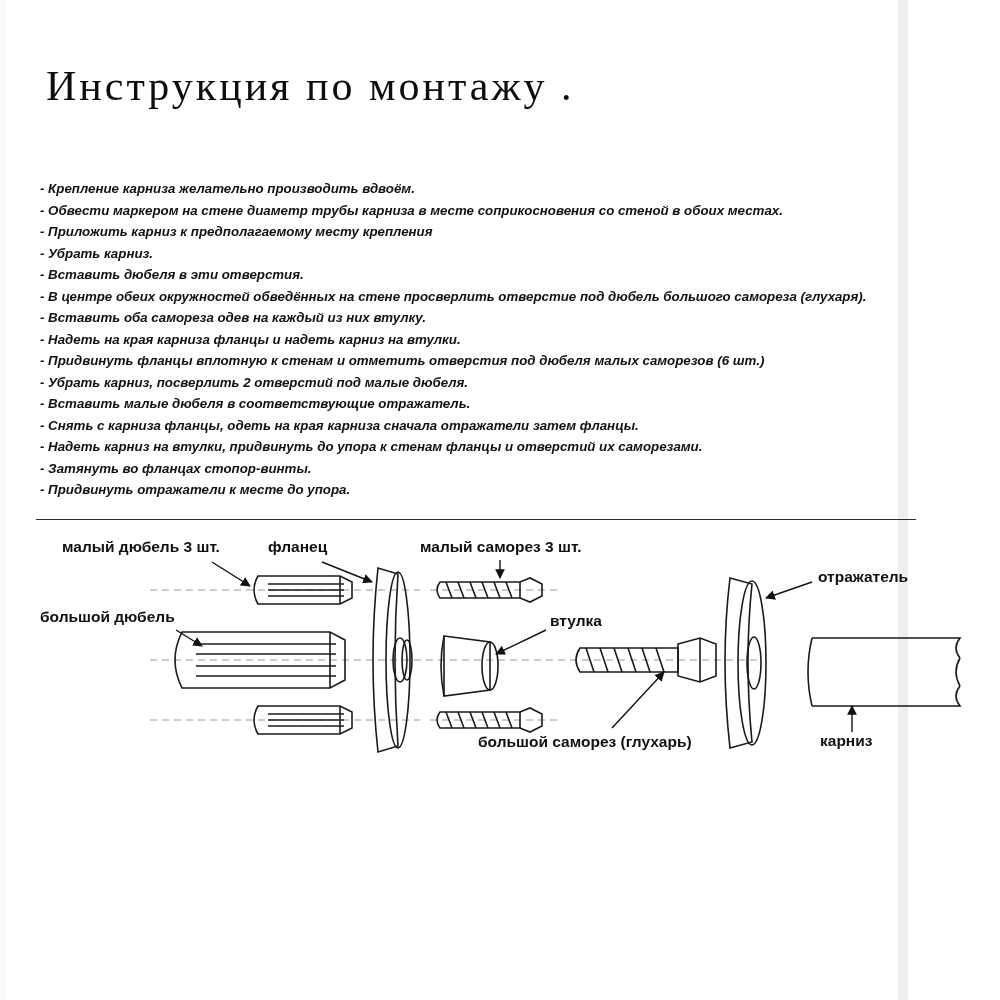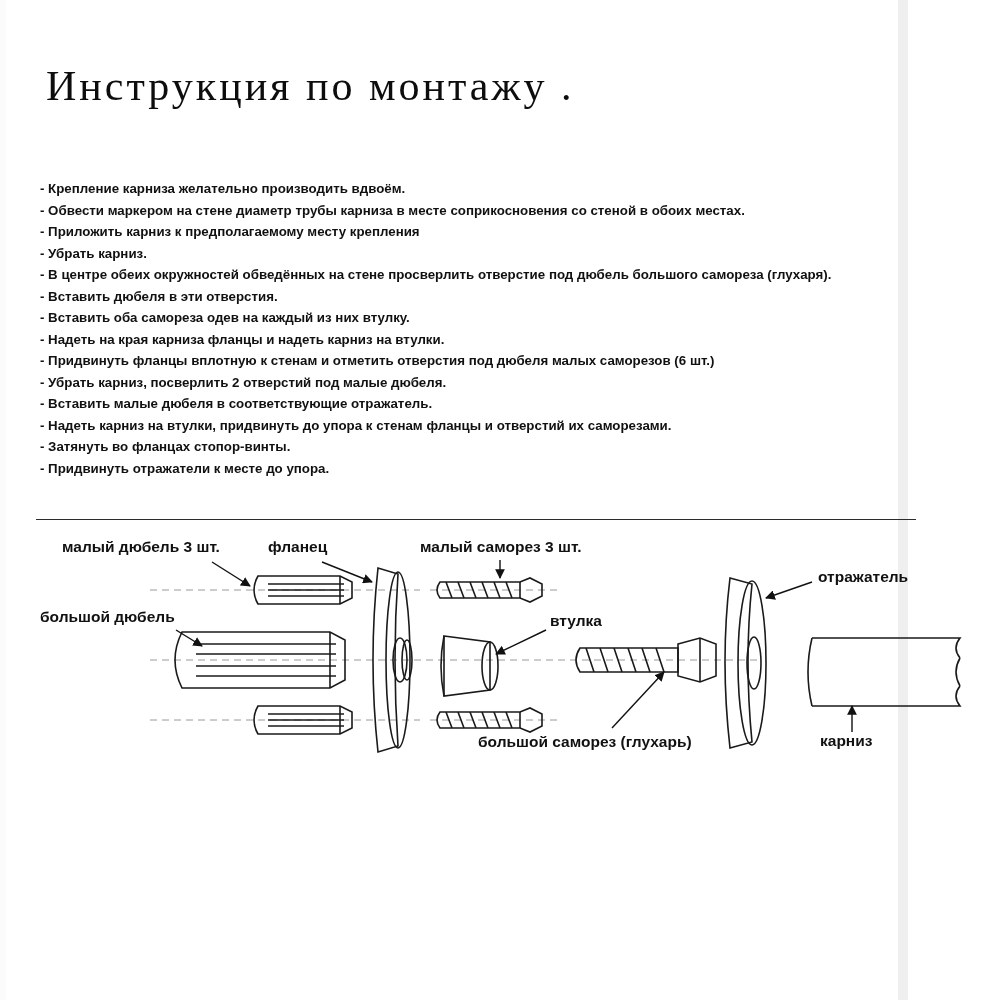--- a/index.html
+++ b/index.html
@@ -55,20 +55,21 @@
   .steps {
     position: absolute;
     left: 40px;
     top: 178px;
     width: 900px;
     font-family: "Liberation Sans", sans-serif;
     font-size: 13.3px;
     font-weight: bold;
     line-height: 21.5px;
     color: #111;
+    font-style: italic;
   }
   .steps .step {
     white-space: nowrap;
   }
 
   .hr {
     position: absolute;
     left: 36px;
     top: 519px;
     width: 880px;
@@ -103,27 +104,28 @@
   <div class="scan-edge-left"></div>
   <div class="scan-edge-right"></div>
 
   <div class="title">Инструкция по монтажу .</div>
 
   <div class="steps">
     <div class="step">- Крепление карниза желательно производить вдвоём.</div>
     <div class="step">- Обвести маркером на стене диаметр трубы карниза в месте соприкосновения со стеной в обоих местах.</div>
     <div class="step">- Приложить карниз к предполагаемому месту крепления</div>
     <div class="step">- Убрать карниз.</div>
+    <div class="step">- Вставить дюбеля в эти отверстия.</div>
     <div class="step">- В центре обеих окружностей обведённых на стене просверлить отверстие под дюбель большого самореза (глухаря).</div>
-    <div class="step">- Вставить дюбеля в эти отверстия.</div>
     <div class="step">- Вставить оба самореза одев на каждый из них втулку.</div>
     <div class="step">- Надеть на края карниза фланцы и надеть карниз на втулки.</div>
     <div class="step">- Придвинуть фланцы вплотную к стенам и отметить отверстия под дюбеля малых саморезов (6 шт.)</div>
     <div class="step">- Убрать карниз, посверлить 2 отверстий под малые дюбеля.</div>
     <div class="step">- Вставить малые дюбеля в соответствующие отражатель.</div>
+    <div class="step">- Снять с карниза фланцы, одеть на края карниза сначала отражатели затем фланцы.</div>
     <div class="step">- Надеть карниз на втулки, придвинуть до упора к стенам фланцы и отверстий их саморезами.</div>
     <div class="step">- Затянуть во фланцах стопор-винты.</div>
     <div class="step">- Придвинуть отражатели к месте до упора.</div>
   </div>
 
   <div class="hr"></div>
 
   <div class="drawing">
     <svg width="1000" height="300" viewBox="0 0 1000 300" xmlns="http://www.w3.org/2000/svg">
       <defs>

